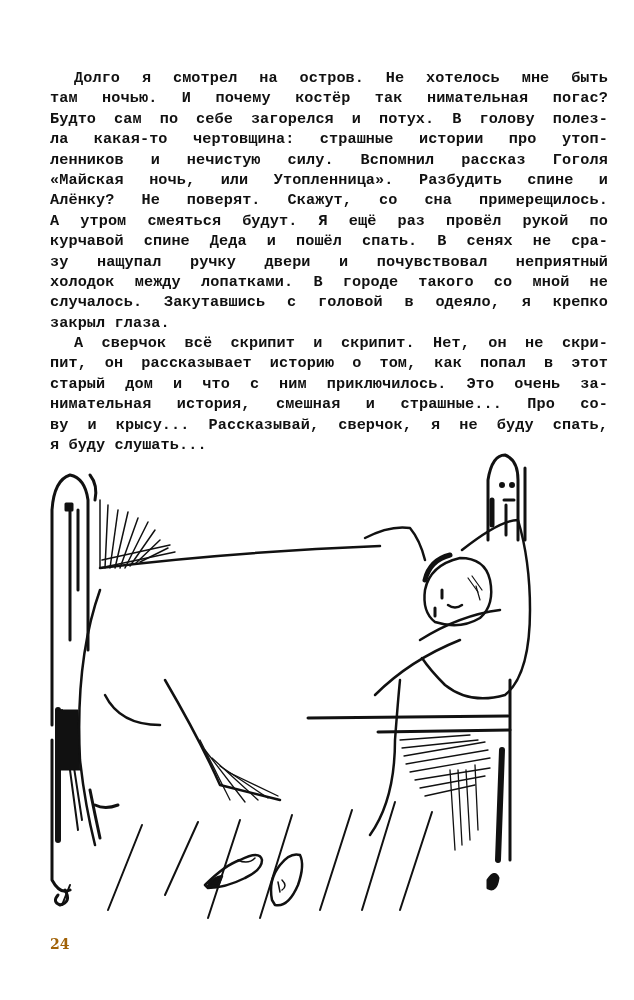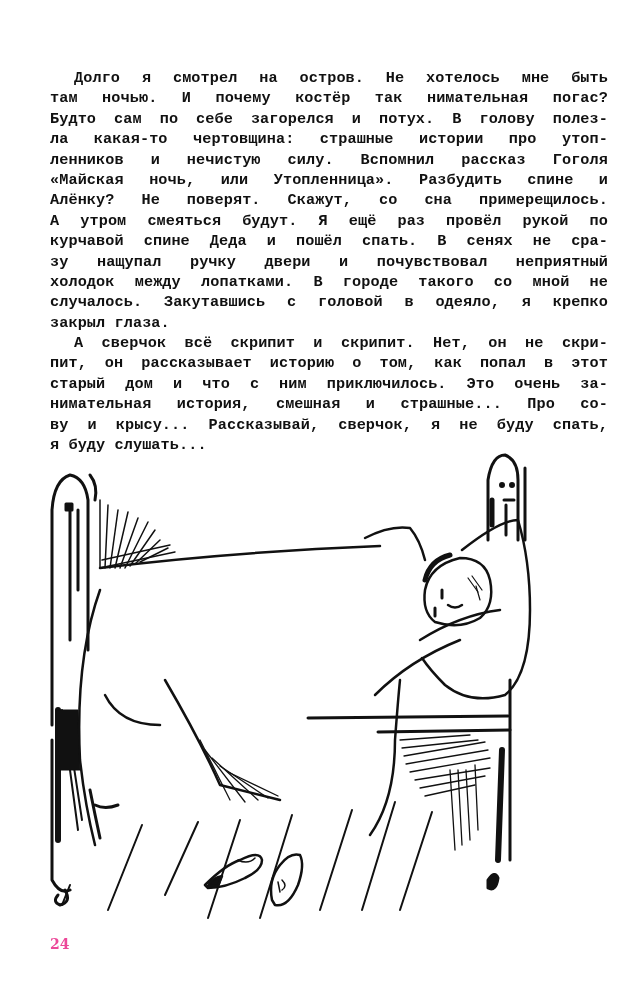--- a/index.html
+++ b/index.html
@@ -11,21 +11,21 @@
     font-size: 15.2px; line-height: 20.4px; color: #111;
     font-weight: bold; letter-spacing: 0.1px; margin-top: 40px;
   }
   .line { display: block; white-space: nowrap; text-align: justify; text-align-last: justify; height: 20.4px; overflow: visible; }
   .line.last { text-align-last: left; }
   .line.indent { padding-left: 24px; }
   .illustration { position: absolute; left: 30px; top: 440px; width: 580px; height: 480px; }
   .page-number {
     position: absolute; left: 50px; top: 936px;
     font-family: "DejaVu Serif", "Liberation Serif", serif;
-    font-weight: bold; font-size: 14px; color: #ec4899;
+    font-weight: bold; font-size: 14px; color: #a16207;
   }
 </style>
 </head>
 <body>
 
 <div class="page">
 
   <div class="text-block">
 
     <span class="line indent">Долго я смотрел на остров. Не хотелось мне быть</span>

